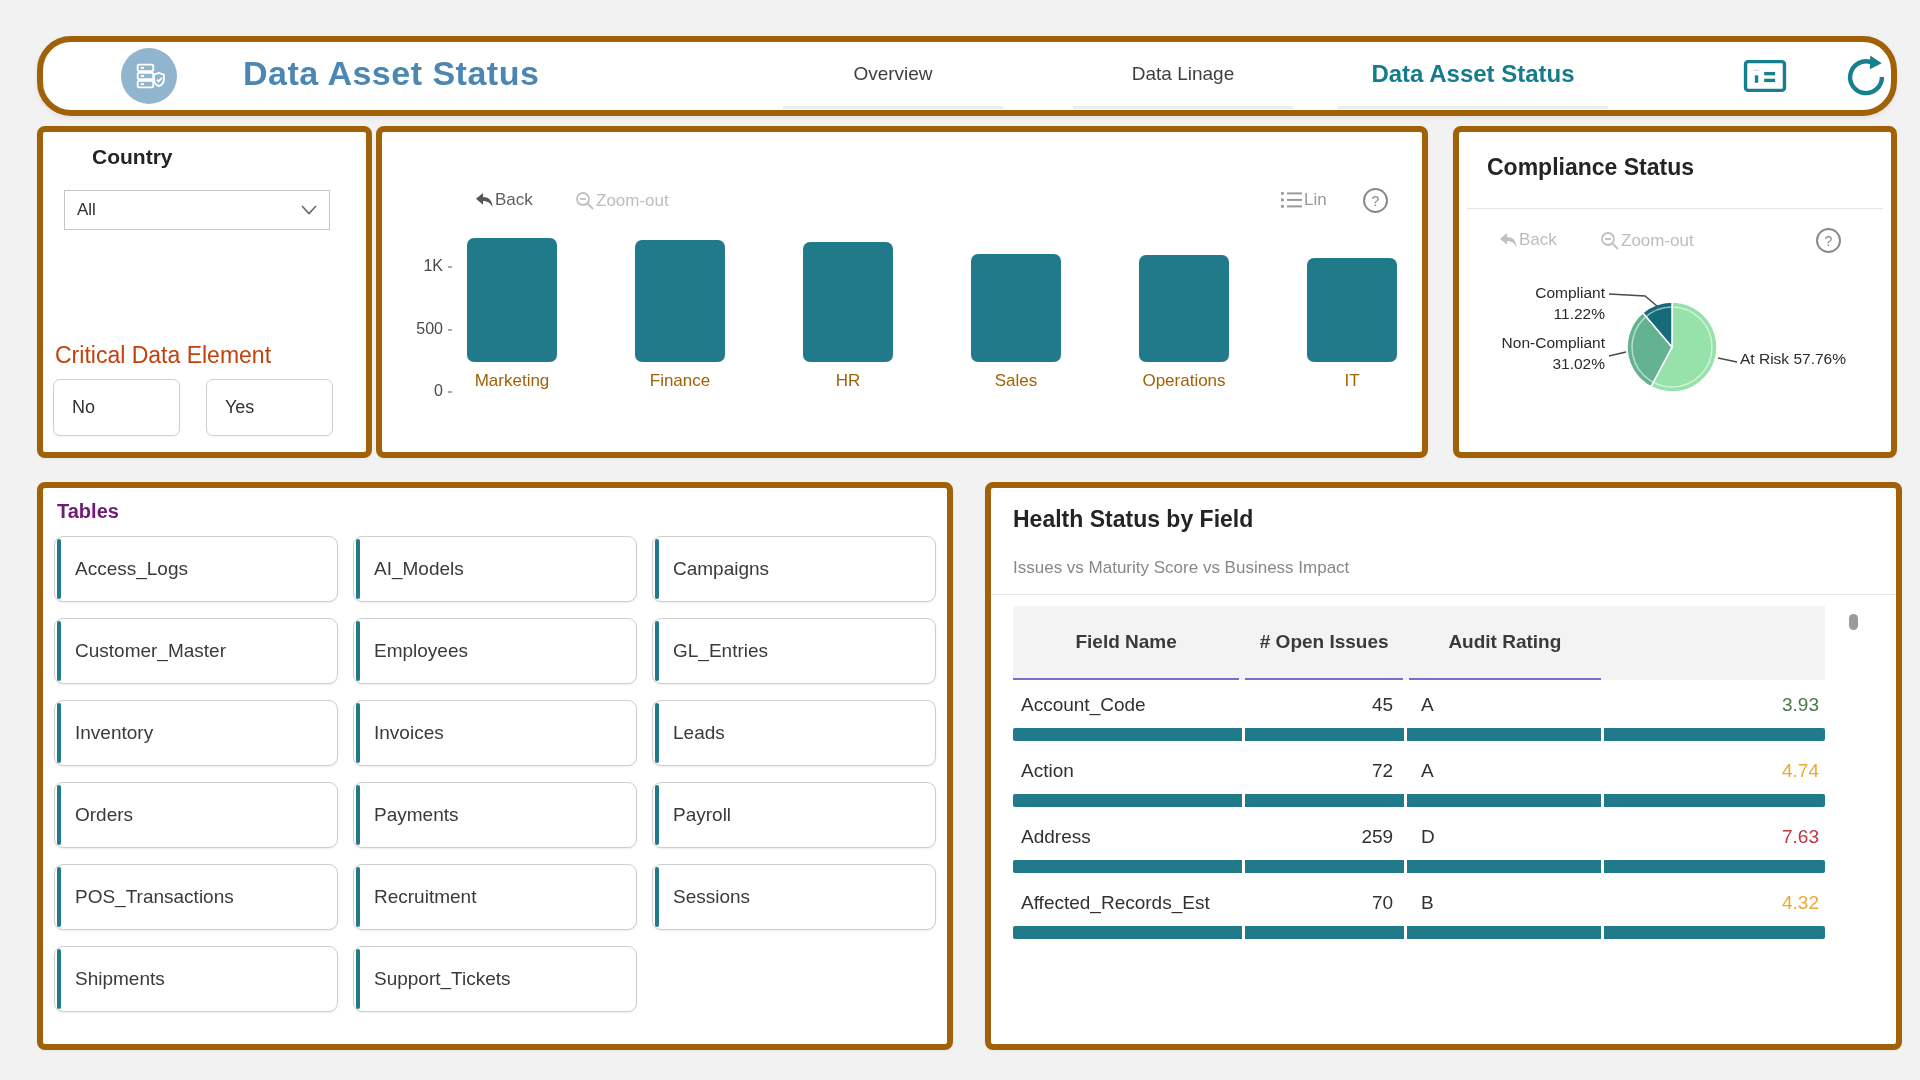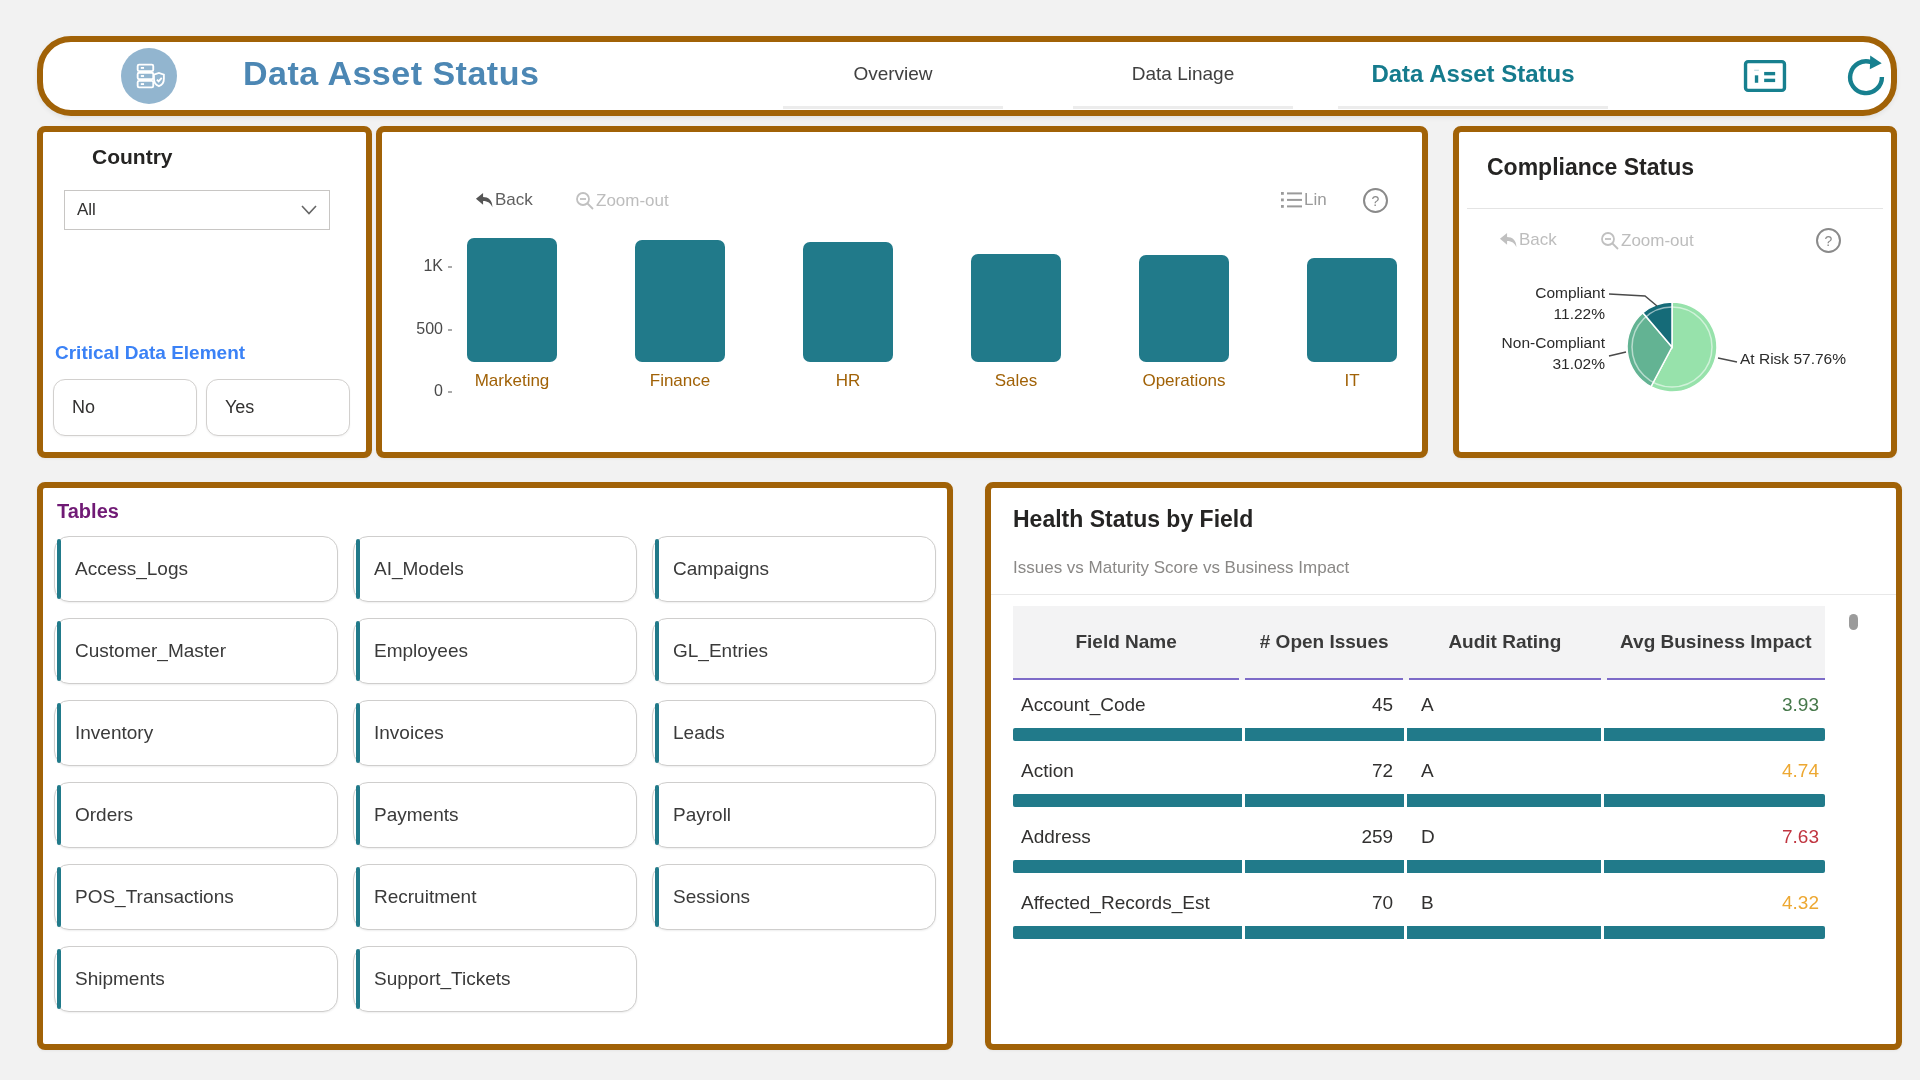--- a/index.html
+++ b/index.html
@@ -23,22 +23,22 @@
   #tab-2{left:1295px;width:270px;}
   .tab.active{color:#157b8d;font-weight:bold;font-size:24px;}
   #info-icon{position:absolute;left:1700px;top:16px;cursor:pointer;}
   #refresh-icon{position:absolute;left:1800px;top:12px;cursor:pointer;}
   
   #filter-card{left:37px;top:126px;width:323px;height:320px;}
   .country-label{position:absolute;left:25px;top:13px;font-size:21px;font-weight:bold;color:#252423;margin-left:24px;}
   .dropdown{position:absolute;left:21px;top:58px;width:266px;height:40px;border:1px solid #c8c6c4;
             background:#fff;display:flex;align-items:center;justify-content:space-between;
             padding:0 12px;font-size:17px;color:#323130;box-sizing:border-box;cursor:pointer;}
-  .cde-label{position:absolute;left:12px;top:210px;font-size:19px;font-weight:bold;color:#3b82f6;}
-  .cde-btn{position:absolute;top:247px;height:57px;width:144px;border:1px solid #d2d0ce;border-radius:12px;
+  .cde-label{position:absolute;left:12px;top:210px;font-size:23px;font-weight:normal;color:#c2410c;}
+  .cde-btn{position:absolute;top:247px;height:57px;width:127px;border:1px solid #d2d0ce;border-radius:7px;
            background:#fff;display:flex;align-items:center;padding-left:18px;font-size:18px;
            color:#323130;box-sizing:border-box;box-shadow:0 1px 2px rgba(0,0,0,.05);cursor:pointer;}
   #cde-no{left:10px;}  #cde-yes{left:163px;align-items:center;}
   
   #chart-card{left:376px;top:126px;width:1040px;height:320px;}
   .chart-title{position:absolute;left:28px;top:16px;font-size:23px;font-weight:bold;color:#252423;}
   .ctrl{position:absolute;display:flex;align-items:center;font-size:17px;cursor:pointer;}
   #bc-back{left:92px;top:58px;color:#5f5f5f;}
   #bc-zoom{left:192px;top:58px;color:#bdbdbd;}
   #bc-lin{left:898px;top:58px;color:#9a9a9a;}
@@ -62,21 +62,21 @@
   #pie-svg{position:absolute;left:0;top:0;}
   .pie-label{position:absolute;font-size:15.5px;color:#2b2b2b;line-height:21px;}
   #lbl-compliant{left:10px;top:150px;width:136px;text-align:right;}
   #lbl-noncompliant{left:10px;top:200px;width:136px;text-align:right;}
   #lbl-atrisk{left:281px;top:216px;white-space:nowrap;}
   
   #tables-card{left:37px;top:482px;width:904px;height:556px;}
   .tables-title{position:absolute;left:14px;top:12px;font-size:20px;font-weight:bold;color:#701a75;}
   #tables-grid{position:absolute;left:11px;top:48px;width:882px;display:grid;
                grid-template-columns:repeat(3,284px);gap:16px 15px;}
-  .tbl-btn{height:66px;background:#fff;border:1px solid #cfcecd;border-radius:15px;position:relative;
+  .tbl-btn{height:66px;background:#fff;border:1px solid #cfcecd;border-radius:9px;position:relative;
            display:flex;align-items:center;box-shadow:0 1px 2px rgba(0,0,0,.07);box-sizing:border-box;
            cursor:pointer;}
   .accent{position:absolute;left:2px;top:2px;bottom:2px;width:4px;border-radius:2px;background:#217a8a;}
   .tbl-label{padding-left:20px;font-size:19px;color:#3a3a3a;}
   
   #health-card{left:985px;top:482px;width:905px;height:556px;}
   .health-title{position:absolute;left:22px;top:18px;font-size:23px;font-weight:bold;color:#252423;}
   .health-subtitle{position:absolute;left:22px;top:70px;font-size:17px;color:#8a8886;}
   .health-divider{position:absolute;left:0;right:0;top:106px;height:1px;background:#e8e8e8;}
   #health-header{position:absolute;left:22px;top:118px;width:812px;height:74px;display:grid;
@@ -341,21 +341,20 @@
 </div>
 
 <div class="card" id="health-card">
   <div class="health-title">Health Status by Field</div>
   <div class="health-subtitle">Issues vs Maturity Score vs Business Impact</div>
   <div class="health-divider"></div>
   <div id="health-header">
       <div class="hcol">Field Name</div>
       <div class="hcol"># Open Issues</div>
       <div class="hcol">Audit Rating</div>
-      <div class="hcol">Avg Business Impact</div>
     </div>
   <div id="health-rows">
       <div class="h-row">
         <div class="h-text">
           <div class="c0">Account_Code</div>
           <div class="c1">45</div>
           <div class="c2">A</div>
           <div class="c3" style="color: rgb(70, 120, 74);">3.93</div>
         </div>
         <div class="h-bar">

